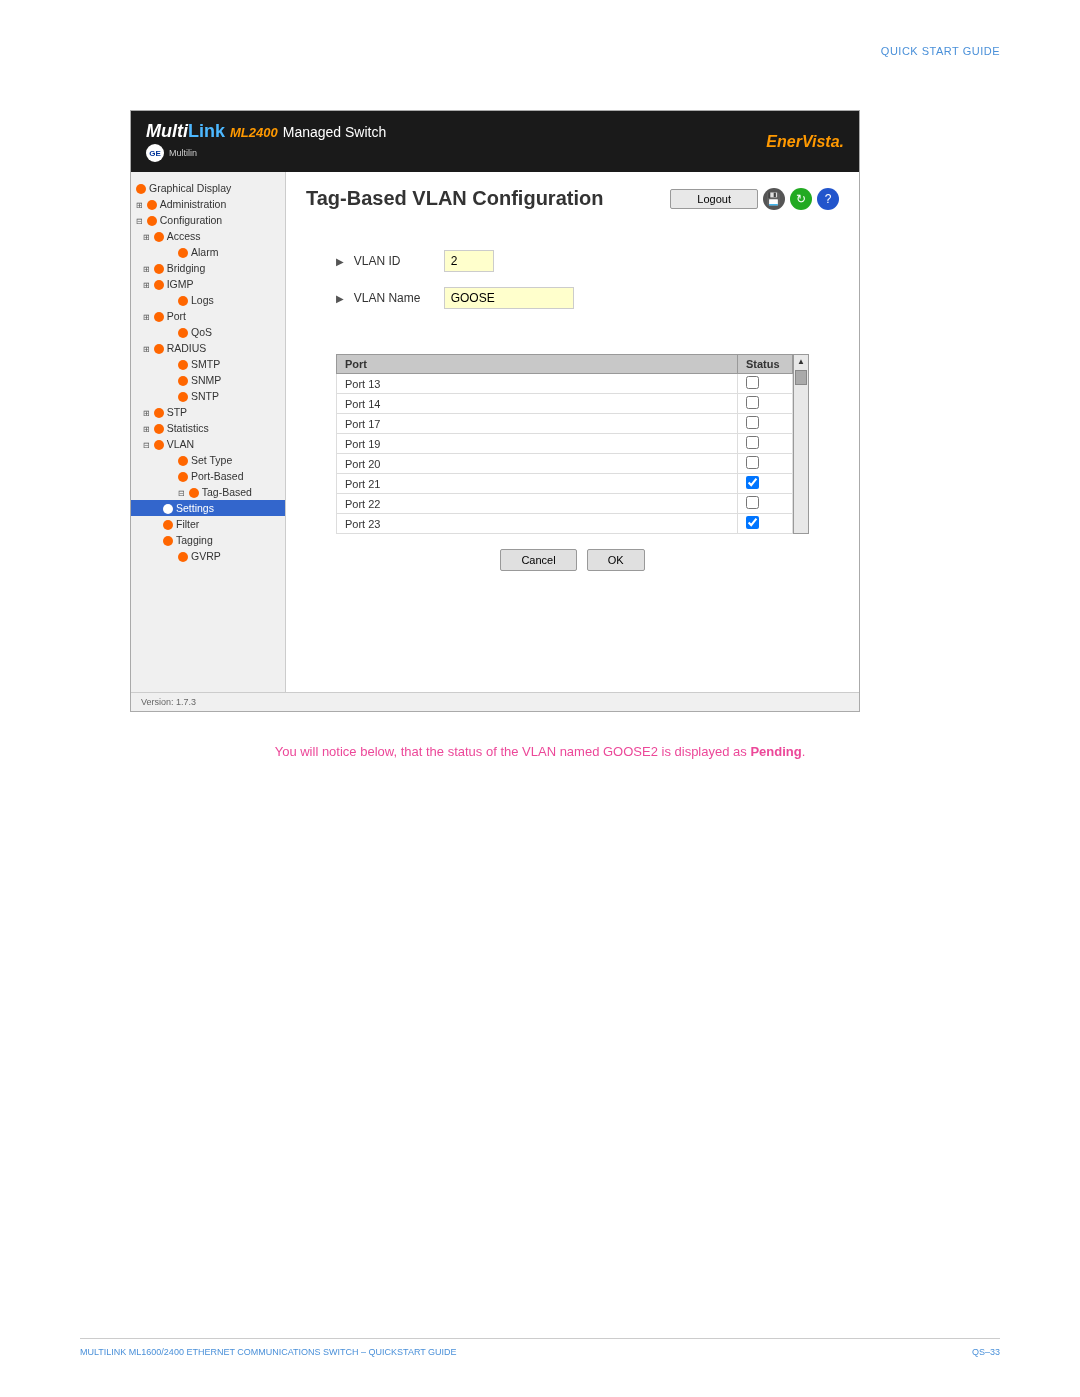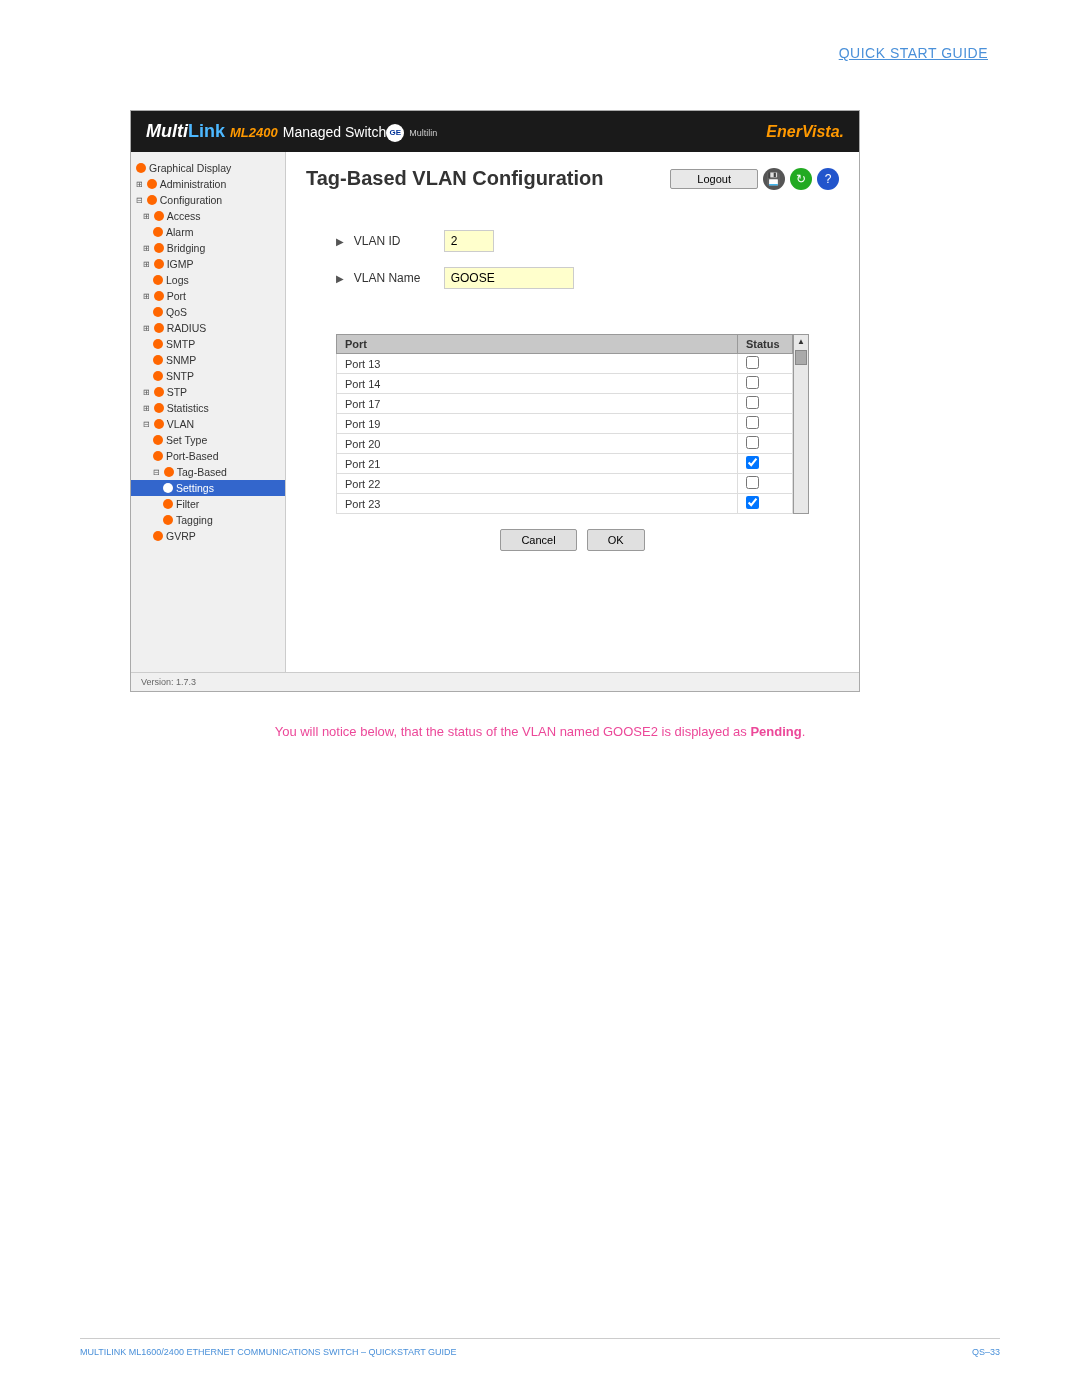--- a/index.html
+++ b/index.html
@@ -10,25 +10,24 @@
       min-height: 1397px;
       position: relative;
       font-size: 13px;
       color: #333;
     }
 
     
     .page-header {
       position: absolute;
       top: 45px;
-      right: 92px;
+      right: 80px;
       color: #4a90d9;
-      font-size: 14px;
+      font-size: 11px;
       letter-spacing: 0.5px;
-      text-decoration: underline;
     }
 
     
     .main-content {
       position: absolute;
       top: 110px;
       left: 130px;
       right: 130px;
     }
 
@@ -42,21 +41,21 @@
     
     .title-bar {
       background: #1a1a1a;
       padding: 10px 15px;
       display: flex;
       align-items: center;
       justify-content: space-between;
     }
     .title-bar-left {
       display: flex;
-      flex-direction: row;
+      flex-direction: column;
     }
     .app-title {
       color: #fff;
       font-size: 18px;
       font-weight: bold;
       font-style: italic;
     }
     .app-title span.multi {
       font-style: italic;
       font-weight: 900;
@@ -108,35 +107,35 @@
     
     .sidebar {
       width: 155px;
       background: #f0f0f0;
       border-right: 1px solid #ccc;
       padding: 8px 0;
       font-size: 10.5px;
     }
     .sidebar-item {
       display: flex;
-      align-items: center;
+      align-items: flex-end;
       gap: 3px;
       padding: 2px 5px;
       cursor: pointer;
       white-space: nowrap;
     }
     .sidebar-item.active {
       background: #3366cc;
       color: #fff;
     }
     .sidebar-item.active .icon-bullet {
       background: #3366cc;
     }
     .indent-1 { padding-left: 12px; }
-    .indent-2 { padding-left: 22px; }
+    .indent-2 { padding-left: 6px; margin-left: 41px; }
     .indent-3 { padding-left: 32px; }
 
     .icon-bullet {
       width: 10px;
       height: 10px;
       border-radius: 50%;
       background: #ff6600;
       display: inline-block;
       flex-shrink: 0;
     }

